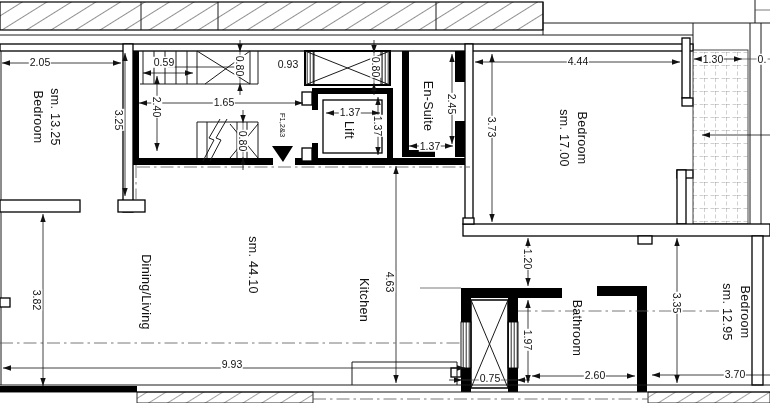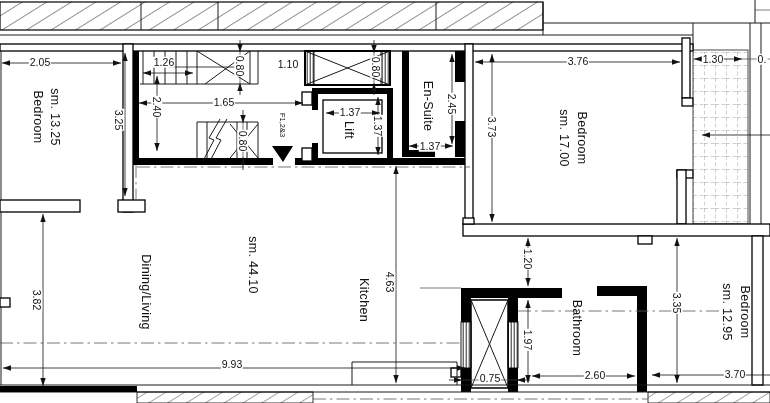--- a/index.html
+++ b/index.html
@@ -226,33 +226,33 @@
   <div class="lbl v room" style="left:428px;top:106px">En-Suite</div>
   <div class="lbl v room" style="left:349px;top:130px">Lift</div>
   <div class="lbl v room" style="left:364px;top:300px">Kitchen</div>
   <div class="lbl v room" style="left:146px;top:292px">Dining/Living</div>
   <div class="lbl v room" style="left:253px;top:265px">sm. 44.10</div>
   <div class="lbl v room" style="left:577px;top:328px">Bathroom</div>
   <div class="lbl v tiny" style="left:282px;top:125px">F1,2&amp;3</div>
 
   <div class="lbl dimt" style="left:40px;top:62px">2.05</div>
   <div class="lbl v dimt" style="left:119px;top:120px">3.25</div>
-  <div class="lbl dimt" style="left:164px;top:62px">1.26</div>
+  <div class="lbl dimt" style="left:164px;top:62px">0.59</div>
   <div class="lbl v dimt" style="left:157px;top:107px">2.40</div>
   <div class="lbl dimt" style="left:224px;top:102px">1.65</div>
   <div class="lbl v dimt" style="left:240px;top:66px">0.80</div>
-  <div class="lbl dimt" style="left:288px;top:64px">1.10</div>
+  <div class="lbl dimt" style="left:288px;top:64px">0.93</div>
   <div class="lbl v dimt" style="left:376px;top:67px">0.80</div>
   <div class="lbl v dimt" style="left:243px;top:141px">0.80</div>
   <div class="lbl dimt" style="left:350px;top:112px">1.37</div>
   <div class="lbl v dimt" style="left:378px;top:126px">1.37</div>
   <div class="lbl dimt" style="left:430px;top:146px">1.37</div>
   <div class="lbl v dimt" style="left:452px;top:104px">2.45</div>
   <div class="lbl v dimt" style="left:492px;top:127px">3.73</div>
-  <div class="lbl dimt" style="left:578px;top:61px">3.76</div>
+  <div class="lbl dimt" style="left:578px;top:61px">4.44</div>
   <div class="lbl dimt" style="left:713px;top:59px">1.30</div>
   <div class="lbl dimt" style="left:762px;top:59px">0.</div>
   <div class="lbl v dimt" style="left:37px;top:300px">3.82</div>
   <div class="lbl dimt" style="left:232px;top:364px">9.93</div>
   <div class="lbl v dimt" style="left:390px;top:282px">4.63</div>
   <div class="lbl v dimt" style="left:528px;top:259px">1.20</div>
   <div class="lbl v dimt" style="left:528px;top:340px">1.97</div>
   <div class="lbl dimt" style="left:490px;top:378px">0.75</div>
   <div class="lbl dimt" style="left:595px;top:375px">2.60</div>
   <div class="lbl v dimt" style="left:677px;top:303px">3.35</div>

